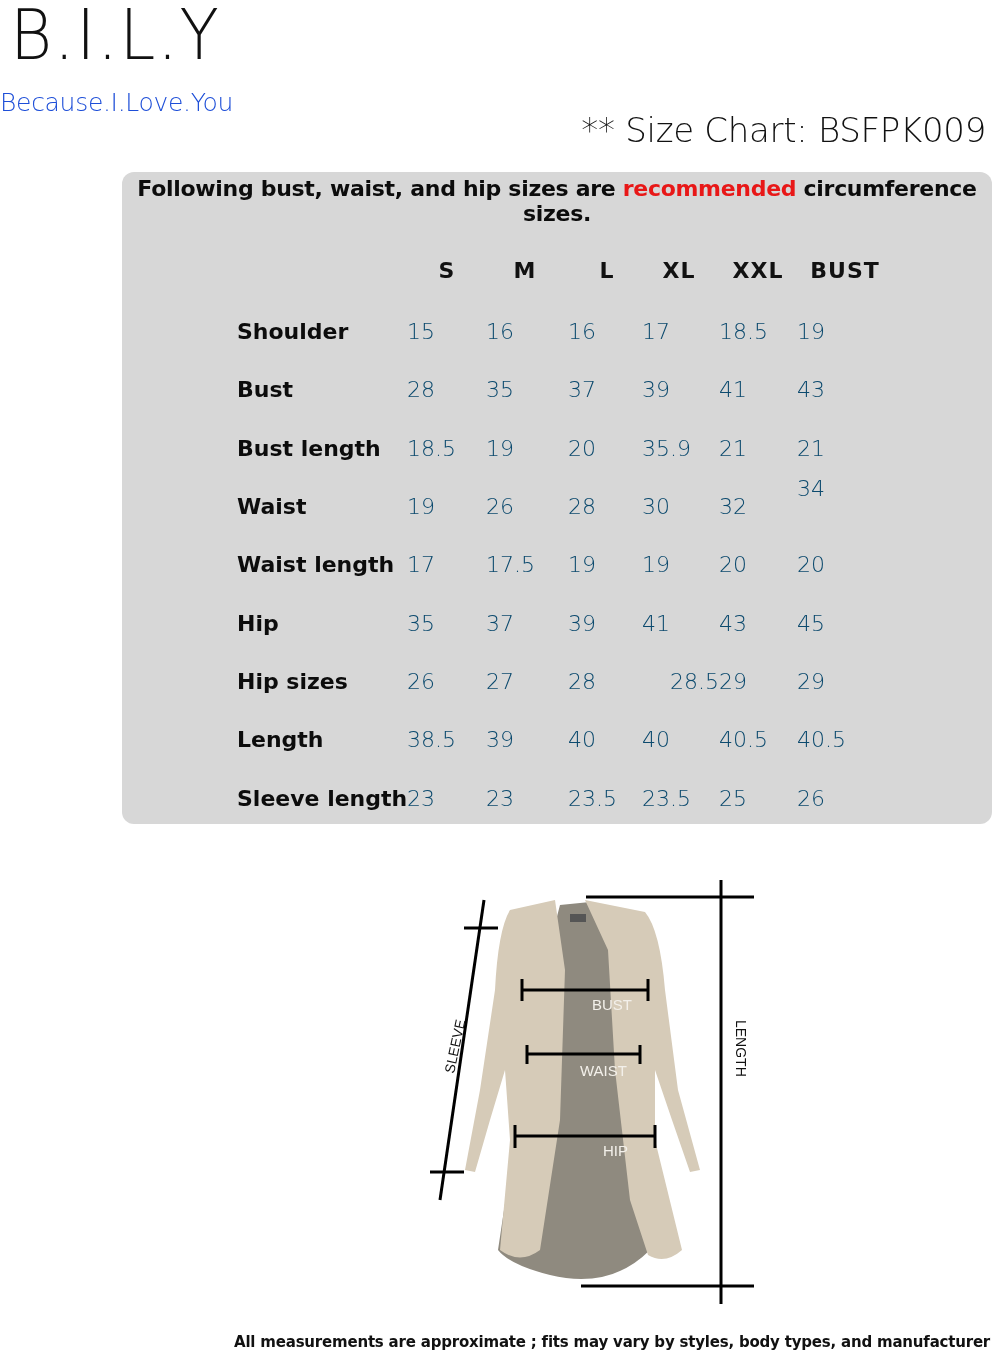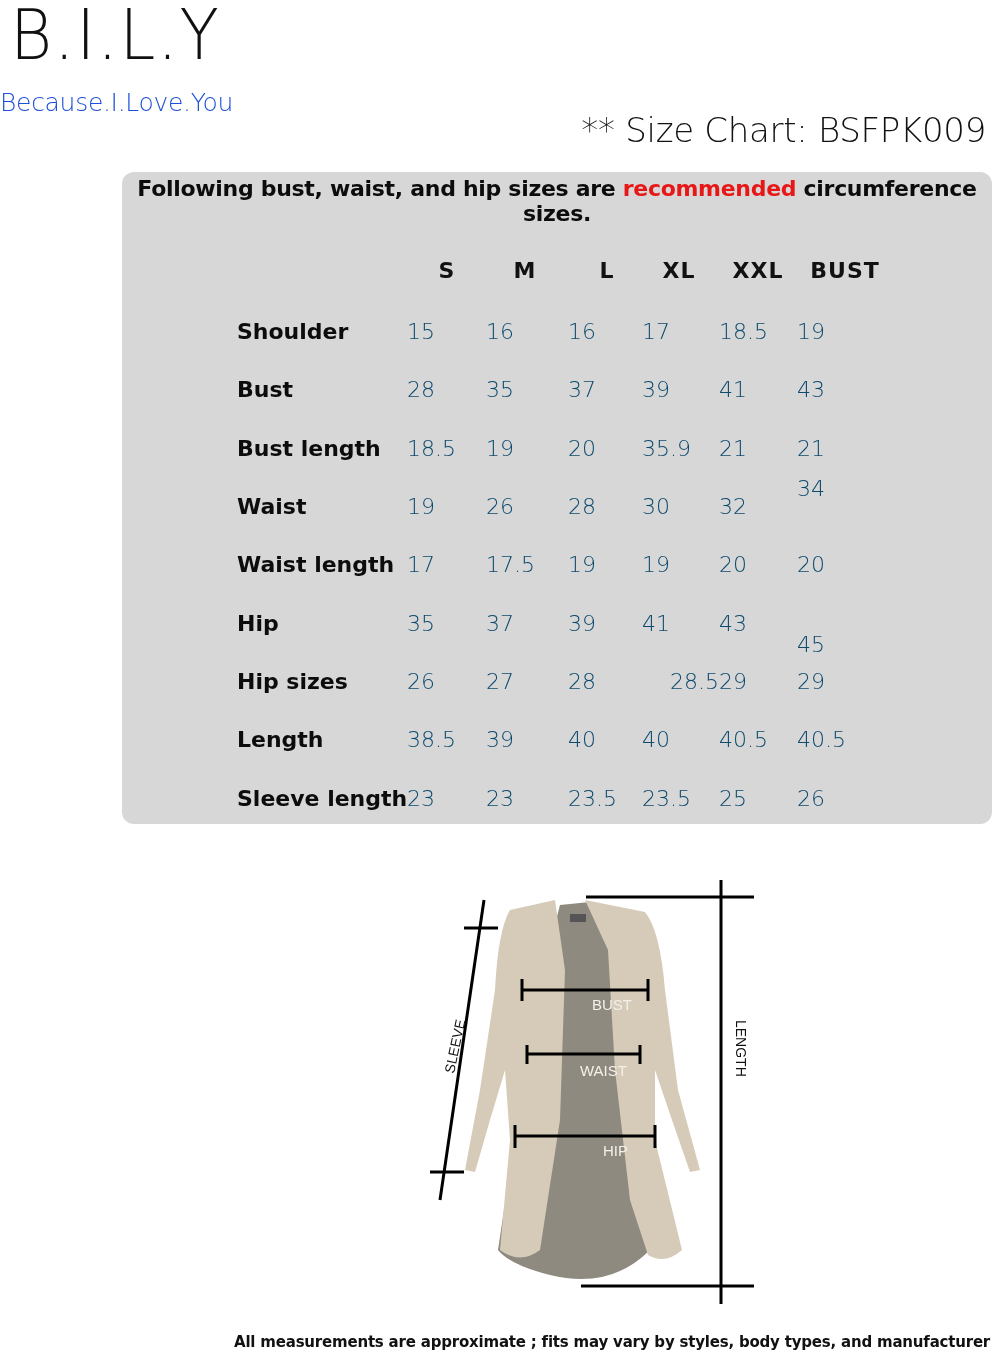--- a/index.html
+++ b/index.html
@@ -73,21 +73,21 @@
   <div class="cell" style="top:380px;left:560px">19</div>
   <div class="cell" style="top:380px;left:637px">20</div>
   <div class="cell" style="top:380px;left:715px">20</div>
 
   <div class="row-label" style="top:439px">Hip</div>
   <div class="cell" style="top:439px;left:325px">35</div>
   <div class="cell" style="top:439px;left:404px">37</div>
   <div class="cell" style="top:439px;left:486px">39</div>
   <div class="cell" style="top:439px;left:560px">41</div>
   <div class="cell" style="top:439px;left:637px">43</div>
-  <div class="cell" style="top:460px;left:715px">45</div>
+  <div class="cell" style="top:439px;left:715px">45</div>
 
   <div class="row-label" style="top:497px">Hip sizes</div>
   <div class="cell" style="top:497px;left:325px">26</div>
   <div class="cell" style="top:497px;left:404px">27</div>
   <div class="cell" style="top:497px;left:486px">28</div>
   <div class="cell" style="top:497px;left:588px">28.5</div>
   <div class="cell" style="top:497px;left:637px">29</div>
   <div class="cell" style="top:497px;left:715px">29</div>
 
   <div class="row-label" style="top:555px">Length</div>

